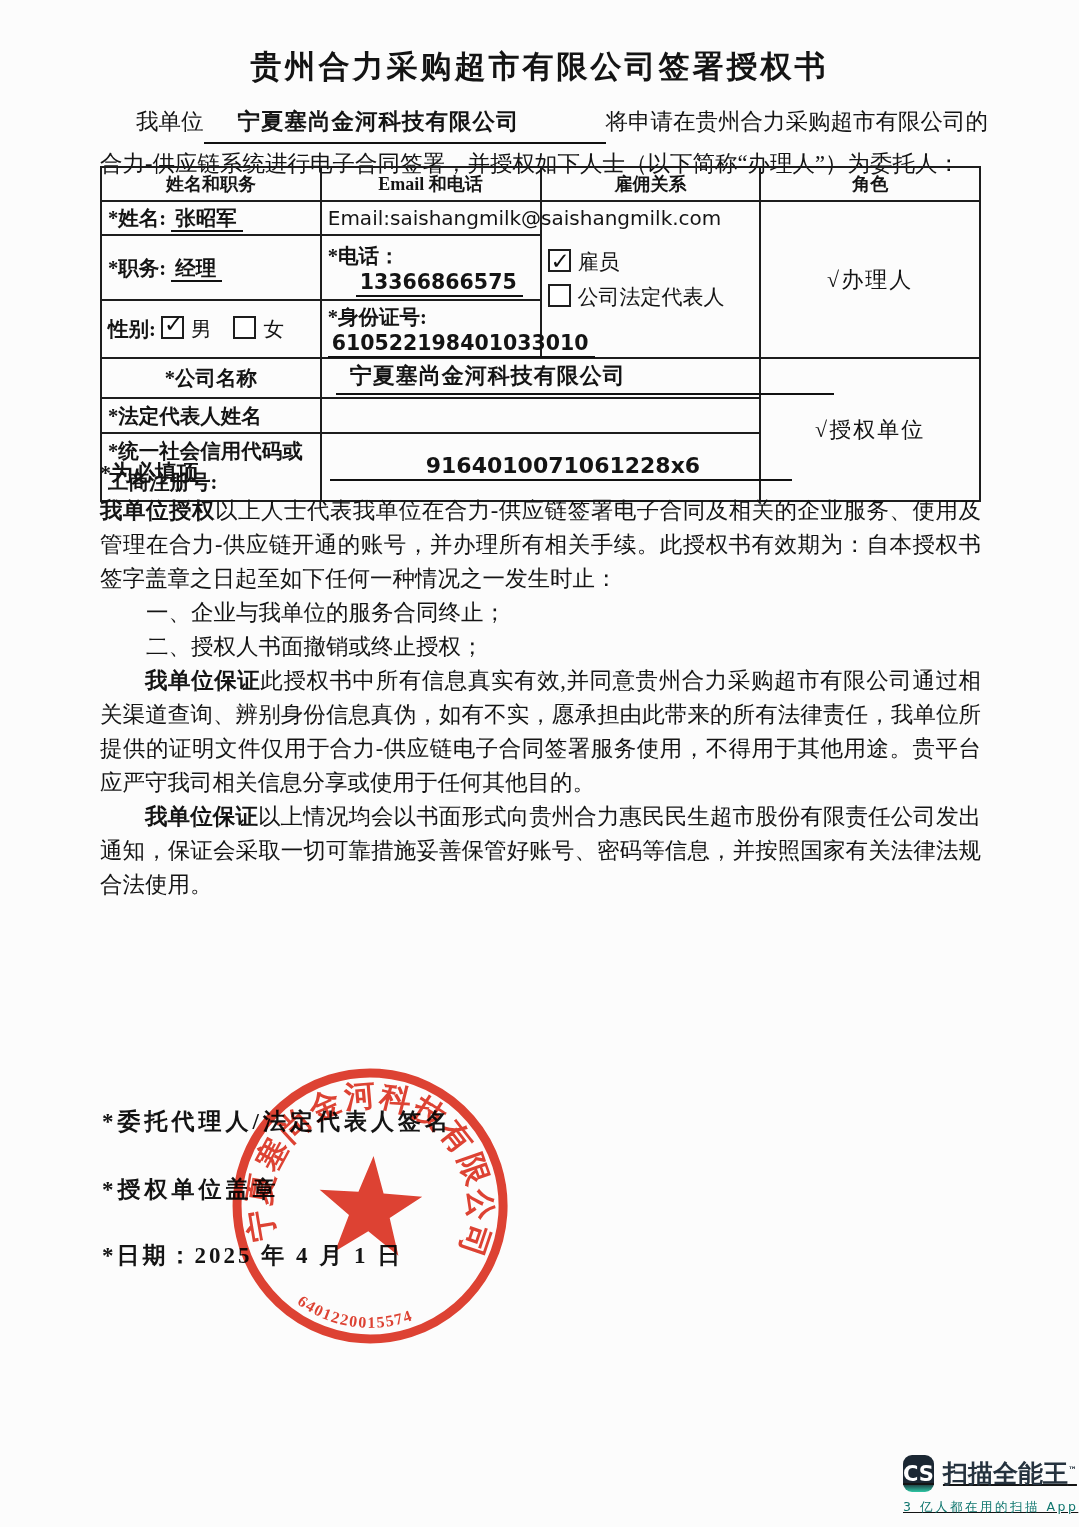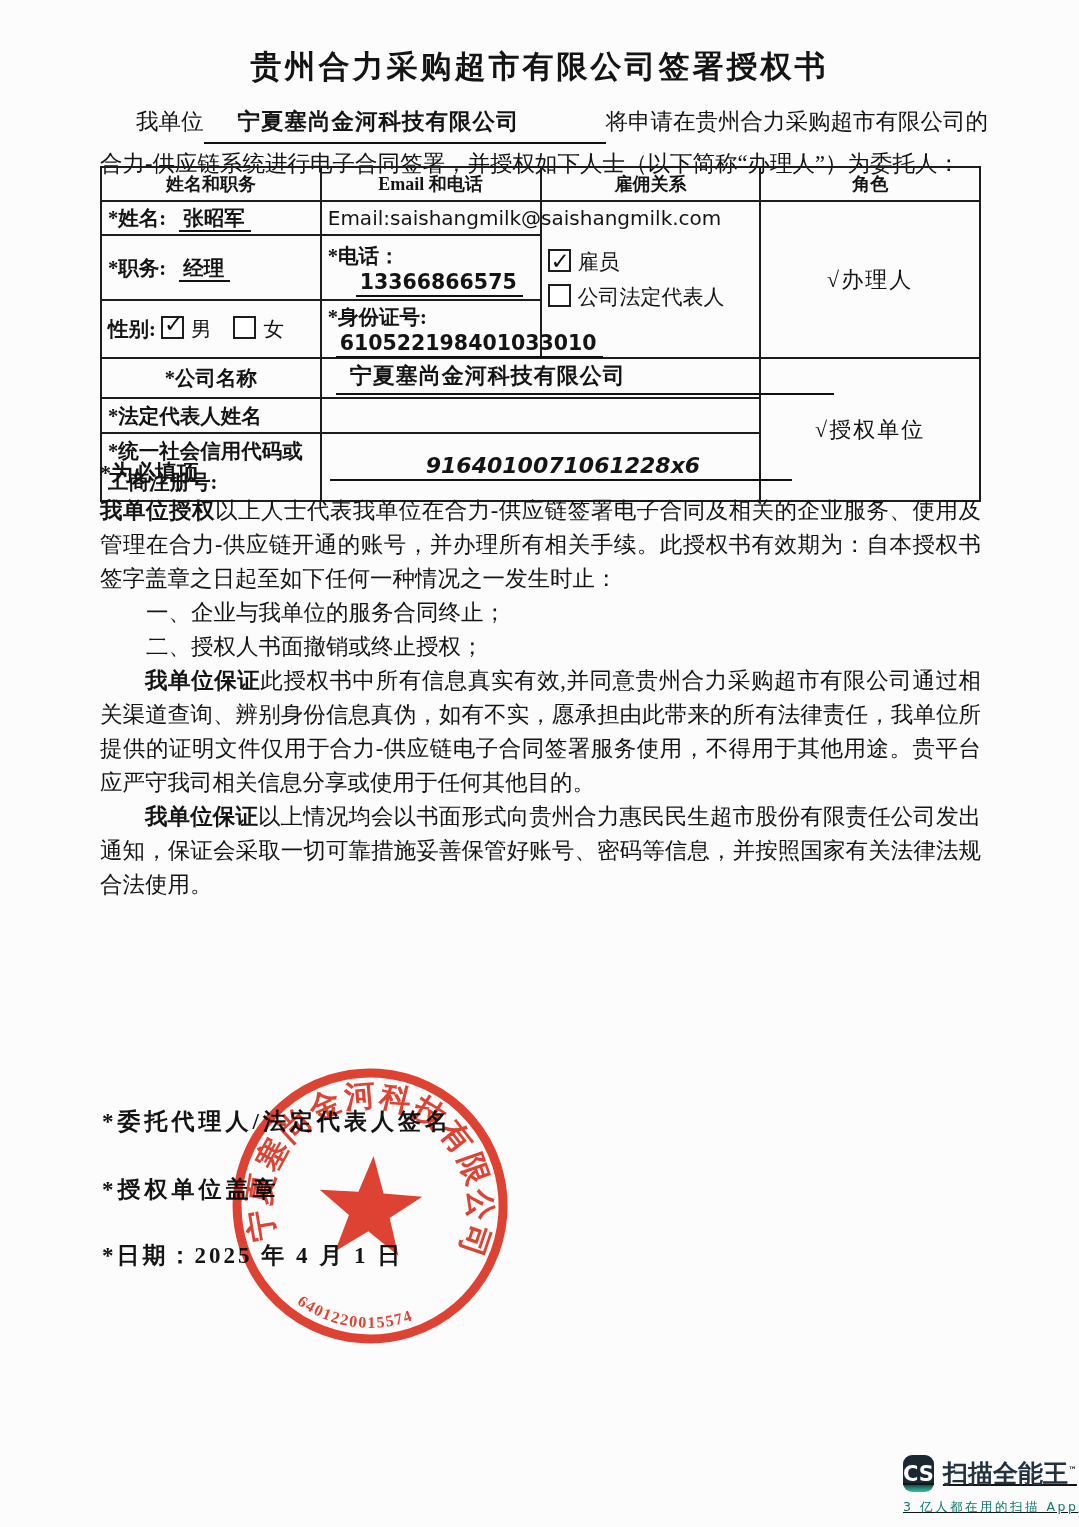--- a/index.html
+++ b/index.html
@@ -25,33 +25,33 @@
     position:absolute;top:166px;left:100px;width:881px;
     border-collapse:collapse;table-layout:fixed;font-size:20.5px;
   }
   .auth-table td,.auth-table th{border:2.2px solid #1d1d1d;padding:2px 6px;vertical-align:middle;}
   .auth-table th{font-size:18px;font-weight:bold;text-align:center;padding:4px 2px;}
   .r-head{height:33px}.r-a{height:32px}.r-b{height:65px}.r-c{height:30px}
   .r-d{height:32px}.r-e{height:35px}.r-f{height:64px}
   .c-left{text-align:left;padding-left:9px;}
   .c-center{text-align:center;}
   .lbl{font-weight:bold;}
-  .val{font-weight:bold;margin-left:8px;}
+  .val{font-weight:bold;}
   .u{border-bottom:2.5px solid #111;padding:0 6px 1px 4px;}
   .num{font-family:"DejaVu Sans","Liberation Sans",sans-serif;}
   .c-email{font-family:"DejaVu Sans","Liberation Sans",sans-serif;font-size:20px;padding-left:10px;}
   .c-top{vertical-align:top;padding-top:6px;}
   .c-bottom{vertical-align:bottom;padding-bottom:8px;}
   .phone{margin-left:28px;}
   .c-emp{vertical-align:middle;padding-left:12px;font-size:21px;line-height:35px;}
   .c-role{text-align:center;font-size:22px;letter-spacing:2px;}
   .company-u{display:inline-block;margin-left:8px;width:498px;border-bottom:2.5px solid #111;
     text-indent:14px;font-size:22px;letter-spacing:1px;padding-bottom:2px;}
   .credit-u{display:inline-block;margin-left:2px;width:462px;border-bottom:2.5px solid #111;
-    text-indent:96px;font-size:22px;padding-bottom:1px;font-style:italic;}
+    text-indent:96px;font-size:22px;padding-bottom:1px;}
   .credit-lines div{line-height:31px;font-weight:bold;}
   
   .cb{display:inline-block;width:19px;height:19px;border:2.4px solid #1d1d1d;
     position:relative;vertical-align:-3px;margin-right:7px;background:#fff;}
   .cb.checked::after{content:"\2713";position:absolute;left:1px;top:-7px;
     font-size:23px;font-weight:bold;color:#111;}
   .cb-f{margin-left:22px;}
   
   .bodytext{position:absolute;top:456px;left:100px;width:881px;
     font-size:22.5px;line-height:34px;text-align:justify;}

